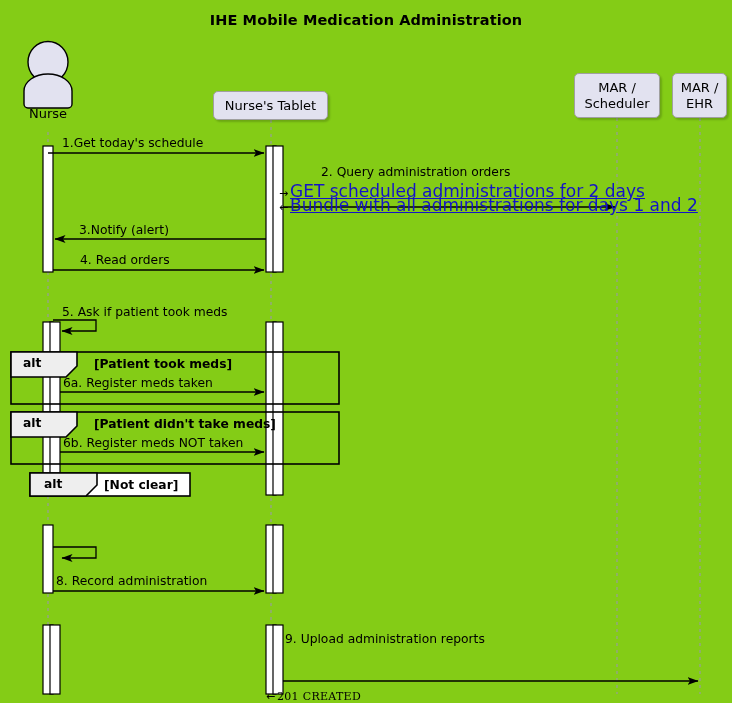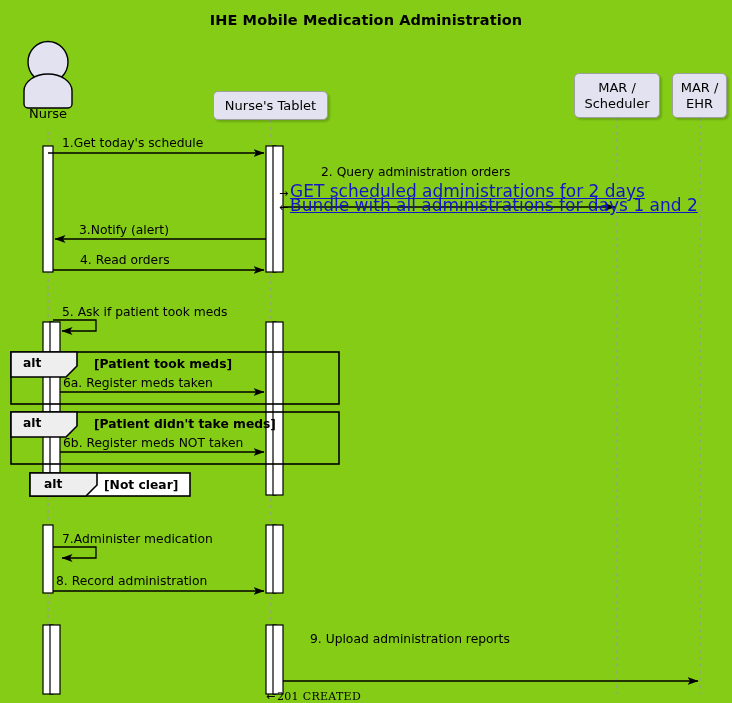--- a/index.html
+++ b/index.html
@@ -231,22 +231,21 @@
   <div class="ov alt-cond" style="left:94px; top:357px;">[Patient took meds]</div>
   <div class="ov msg" style="left:63px; top:376px;">6a. Register meds taken</div>
 
   <div class="ov alt-kw" style="left:23px; top:416px;">alt</div>
   <div class="ov alt-cond" style="left:94px; top:417px;">[Patient didn't take meds]</div>
   <div class="ov msg" style="left:63px; top:436px;">6b. Register meds NOT taken</div>
 
   <div class="ov alt-kw" style="left:44px; top:477px;">alt</div>
   <div class="ov alt-cond" style="left:104px; top:478px;">[Not clear]</div>
 
-  <div class="ov msg" style="left:62px; top:532px;">7.Administer medication</div>
 
   <div class="ov msg" style="left:56px; top:574px;">8. Record administration</div>
 
-  <div class="ov msg" style="left:285px; top:632px;padding-left:25px;">9. Upload administration reports</div>
+  <div class="ov msg" style="left:285px; top:632px;">9. Upload administration reports</div>
   <div class="ov" style="left:266px; top:663px;margin-top:22px;">
     <span class="msg-arrowglyph">←</span><span class="msg-mono">201  CREATED</span>
   </div>
 
 </div>
 
 </body></html>

